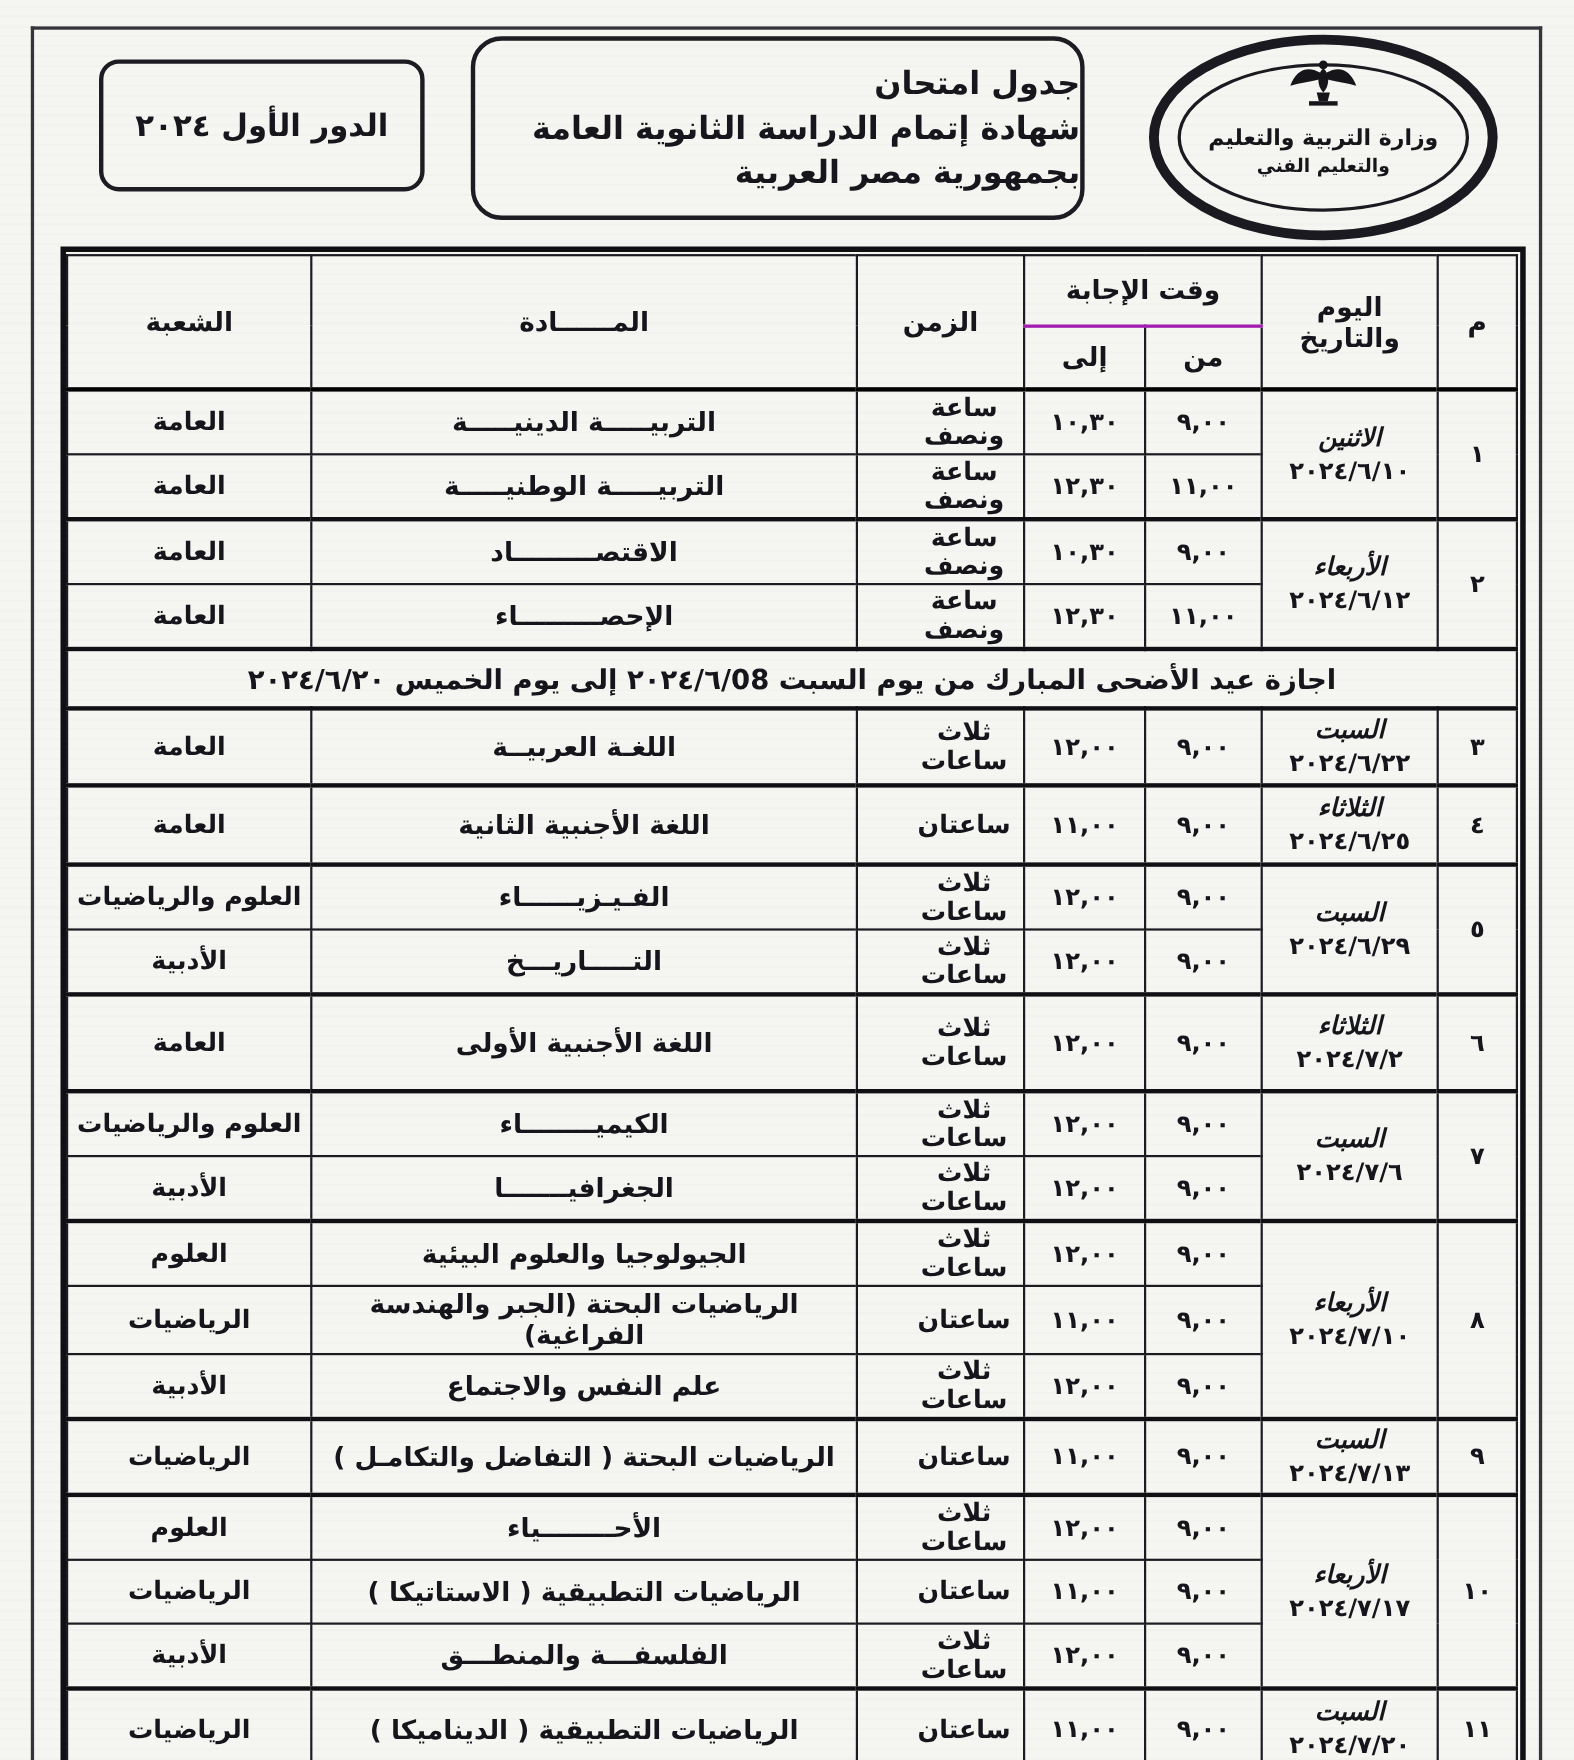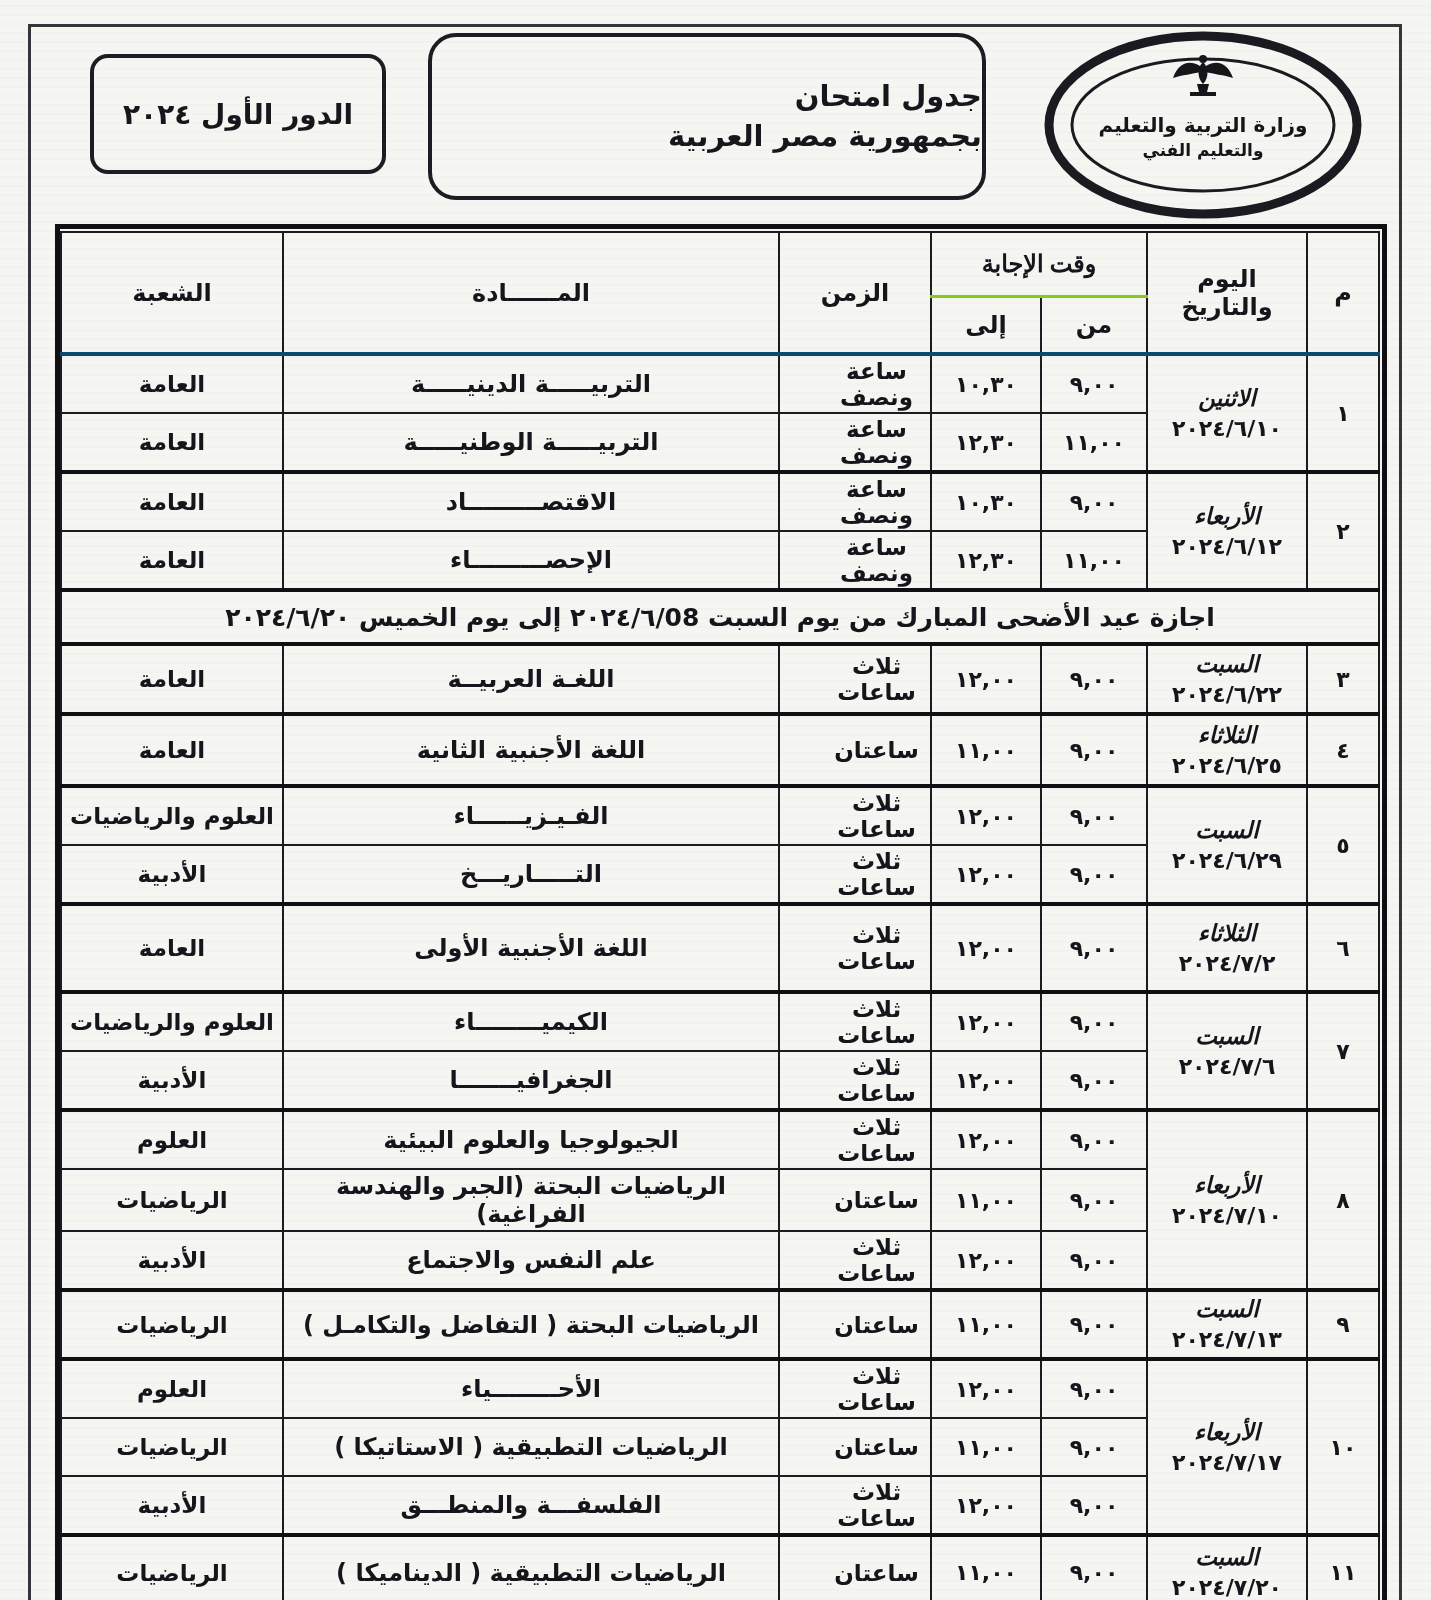--- a/index.html
+++ b/index.html
@@ -43,22 +43,22 @@
   }
   th, td {
     border: 2px solid #1b1b21;
     text-align: center; vertical-align: middle;
     padding: 2px 4px; overflow: hidden;
     font-weight: bold; color: #15151b;
   }
   thead th { font-size: 24px; }
   thead tr:first-child { height: 64px; }
   thead tr:last-child  { height: 58px; }
-  thead th { border-bottom: 4px solid #0c4a6e; }
-  th.th-answer { border-bottom: 3px solid #84cc16; font-family: Liberation Serif, serif; }
+  thead th { border-bottom: 4px solid #000000; }
+  th.th-answer { border-bottom: 3px solid #a21caf; }
   tr.group-start > td { border-top: 4px solid #101014; }
   td.c-index  { font-size: 22px; }
   td.c-daydate { line-height: 1.35; }
   .day-name { font-size: 23px; font-style: italic; }
   .day-date { font-size: 22px; letter-spacing: 0.5px; }
   td.c-time { font-size: 22px; letter-spacing: 1px; }
   td.c-dur  { font-size: 23px; padding-left: 47px; }
   td.c-subj { font-size: 24px; }
   td.c-track{ font-size: 23px; }
   td.holiday-cell { font-size: 25px; border-bottom: 4px solid #101014; }
@@ -74,20 +74,21 @@
 <body>
 
 <div class="page-frame"></div>
 
 <div class="round-box">
   <span>الدور الأول ٢٠٢٤</span>
 </div>
 
 <div class="title-box">
   <div>جدول امتحان</div>
+  <div>شهادة إتمام الدراسة الثانوية العامة</div>
   <div>بجمهورية مصر العربية</div>
 </div>
 
 <div class="logo">
   <svg viewBox="0 0 330 194" width="330" height="194">
     <ellipse cx="165" cy="99" rx="154" ry="89" fill="none" stroke="#1a1a20" stroke-width="9"></ellipse>
     <ellipse cx="165" cy="99" rx="131" ry="66" fill="none" stroke="#1a1a20" stroke-width="3"></ellipse>
     <path id="ringPath" d="M 116,26 A 143,78 0 1 0 214,26" fill="none" stroke="none"></path>
     <text font-size="13.5" font-weight="bold" fill="#15151a" letter-spacing="1.5">
       <textPath href="#ringPath" startOffset="0" textLength="555">MINISTRY OF EDUCATION AND TECHNICAL EDUCATION</textPath>

